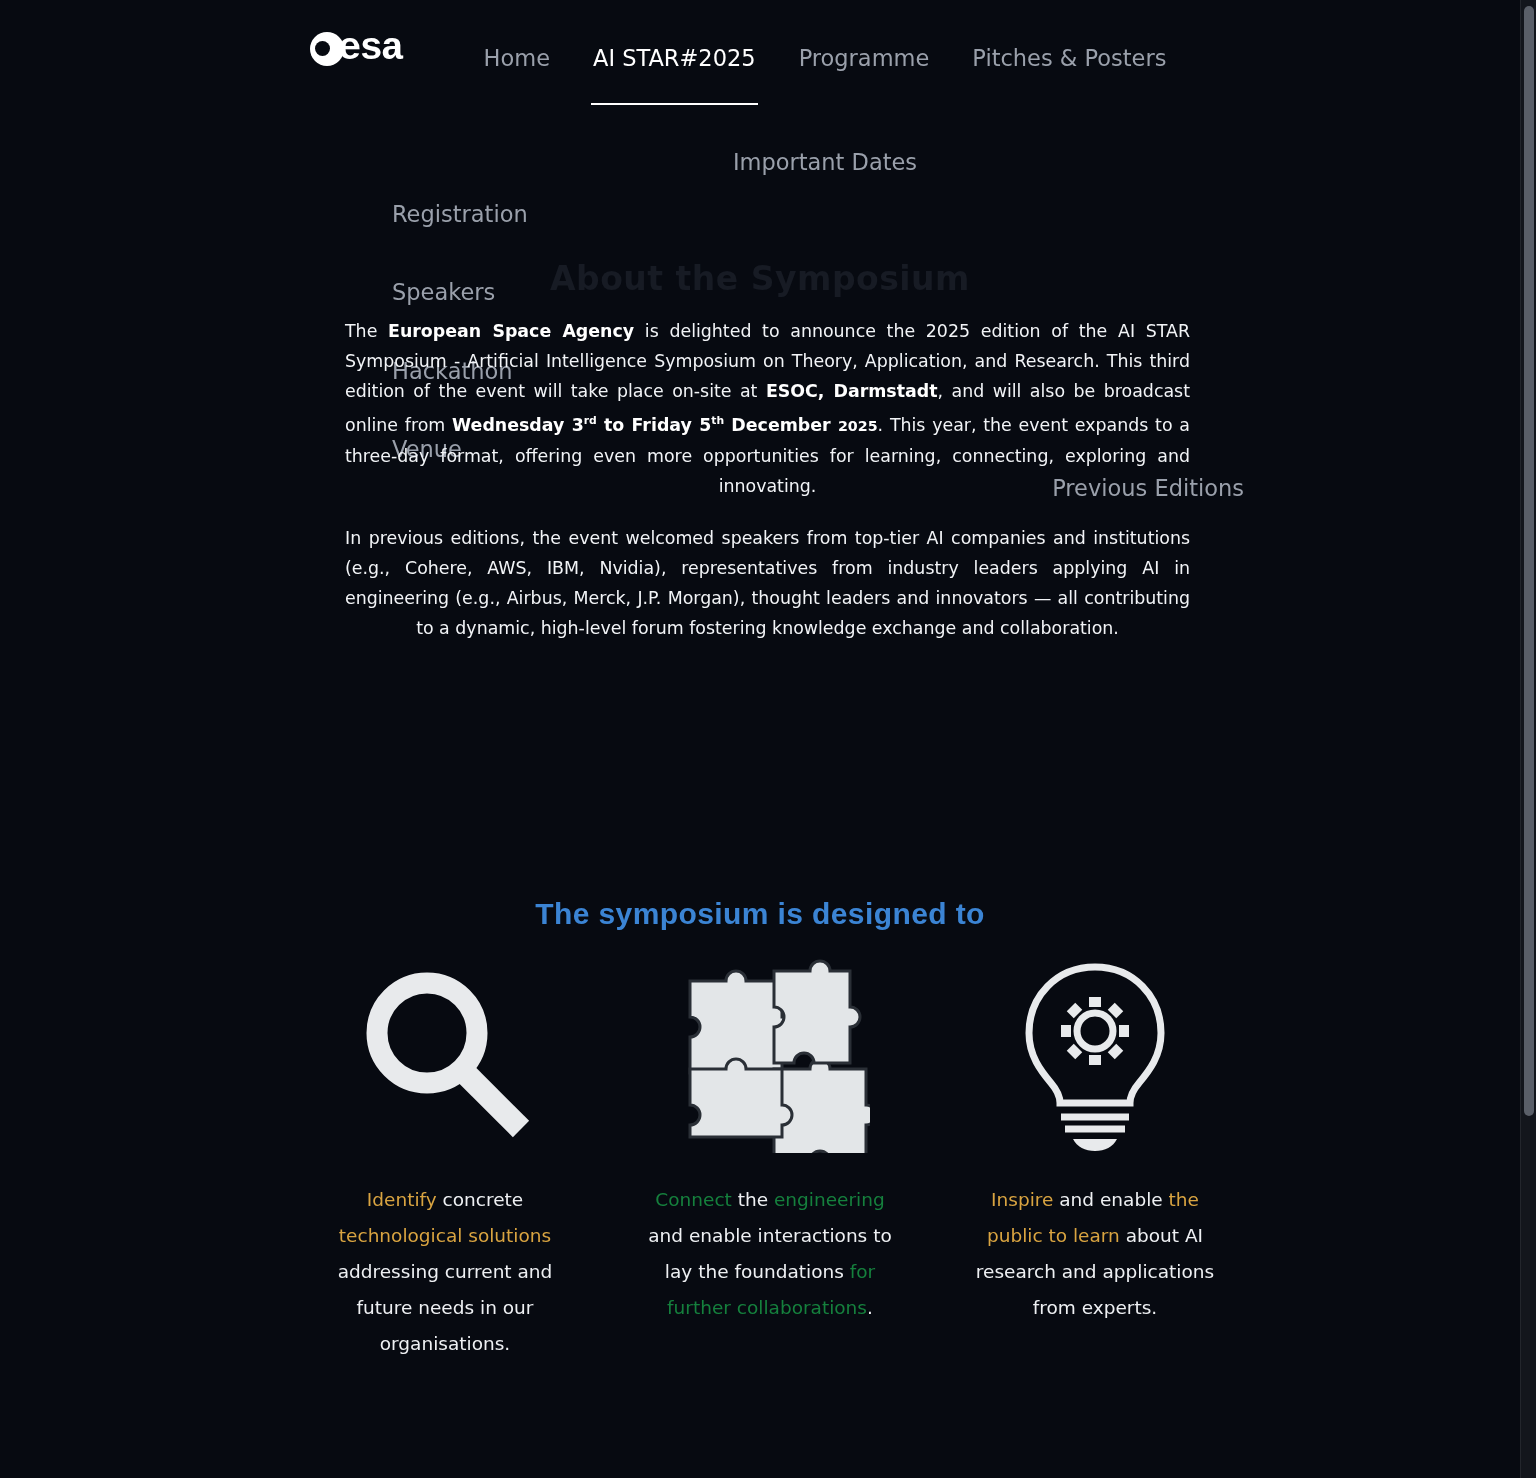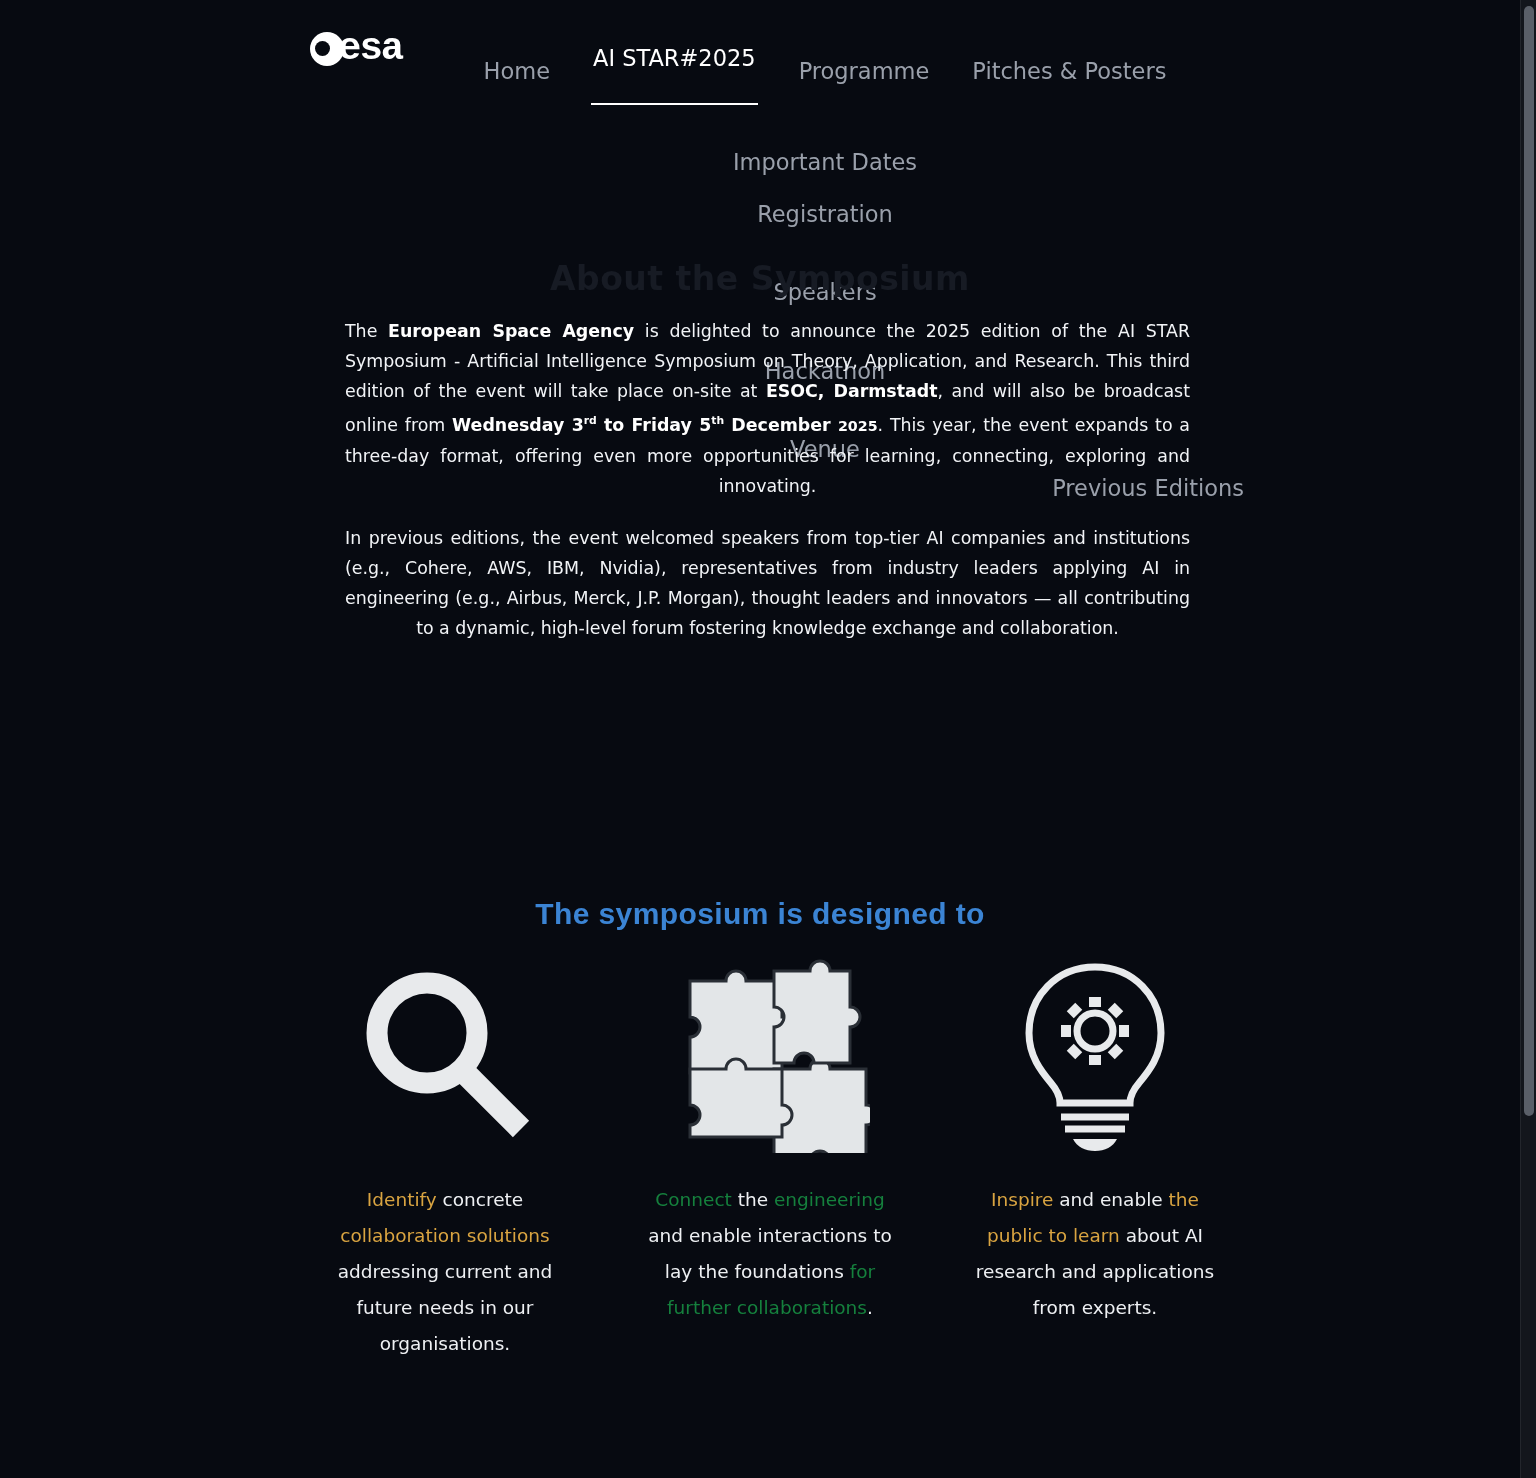--- a/index.html
+++ b/index.html
@@ -74,21 +74,21 @@
   .nav {
     position: absolute;
     left: 390px; top: 40px;
     width: 870px;
     text-align: center;
   }
   .nav-row {
     display: flex;
     flex-wrap: wrap;
     justify-content: center;
-    align-items: center;
+    align-items: flex-start;
     column-gap: 26px;
     row-gap: 0;
     gap: 39px;
   }
   .nav-item {
     font-family: "DejaVu Sans", sans-serif;
     font-size: 22.5px;
     color: #9aa0ab;
     padding: 3px 2px 6px 2px;
     line-height: 1.35;
@@ -214,21 +214,21 @@
 
   <div class="cards">
 
     <div class="card">
       <div class="icon">
         <svg width="200" height="200" viewBox="0 0 200 200" aria-hidden="true">
           <circle cx="82" cy="80" r="50" fill="none" stroke="#e8eaec" stroke-width="21"></circle>
           <line x1="118" y1="118" x2="176" y2="176" stroke="#e8eaec" stroke-width="23" stroke-linecap="butt"></line>
         </svg>
       </div>
-      <div class="caption"><span class="hl-amber">Identify</span><span> concrete </span><span class="hl-amber">collaboration solutions</span><span> addressing current and future needs in our organisations.</span></div>
+      <div class="caption"><span class="hl-amber">Identify</span><span> concrete </span><span class="hl-amber">technological solutions</span><span> addressing current and future needs in our organisations.</span></div>
     </div>
 
     <div class="card">
       <div class="icon">
         <svg width="200" height="200" viewBox="0 0 200 200" aria-hidden="true">
           <g fill="#e3e6e8" stroke="#2a2f36" stroke-width="3">
             <path d="M20 28 h36 a10 10 0 0 1 20 0 h36 v36 a10 10 0 0 1 0 20 v36 h-36 a10 10 0 0 0 -20 0 h-36 v-36 a10 10 0 0 0 0 -20 z"></path>
             <path d="M112 28 h36 a10 10 0 0 1 20 0 h36 v36 a10 10 0 0 1 0 20 v36 h-36 a10 10 0 0 0 -20 0 h-36 v-36 a10 10 0 0 0 0 -20 z" transform="translate(-8,88)"></path>
             <path d="M20 116 h36 a10 10 0 0 1 20 0 h36 v36 a10 10 0 0 1 0 20 v12 h-92 v-12 a10 10 0 0 0 0 -20 z"></path>
             <path d="M104 18 h36 a10 10 0 0 1 20 0 h20 v36 a10 10 0 0 1 0 20 v36 h-36 a10 10 0 0 0 -20 0 h-20 v-36 a10 10 0 0 0 0 -20 z"></path>

